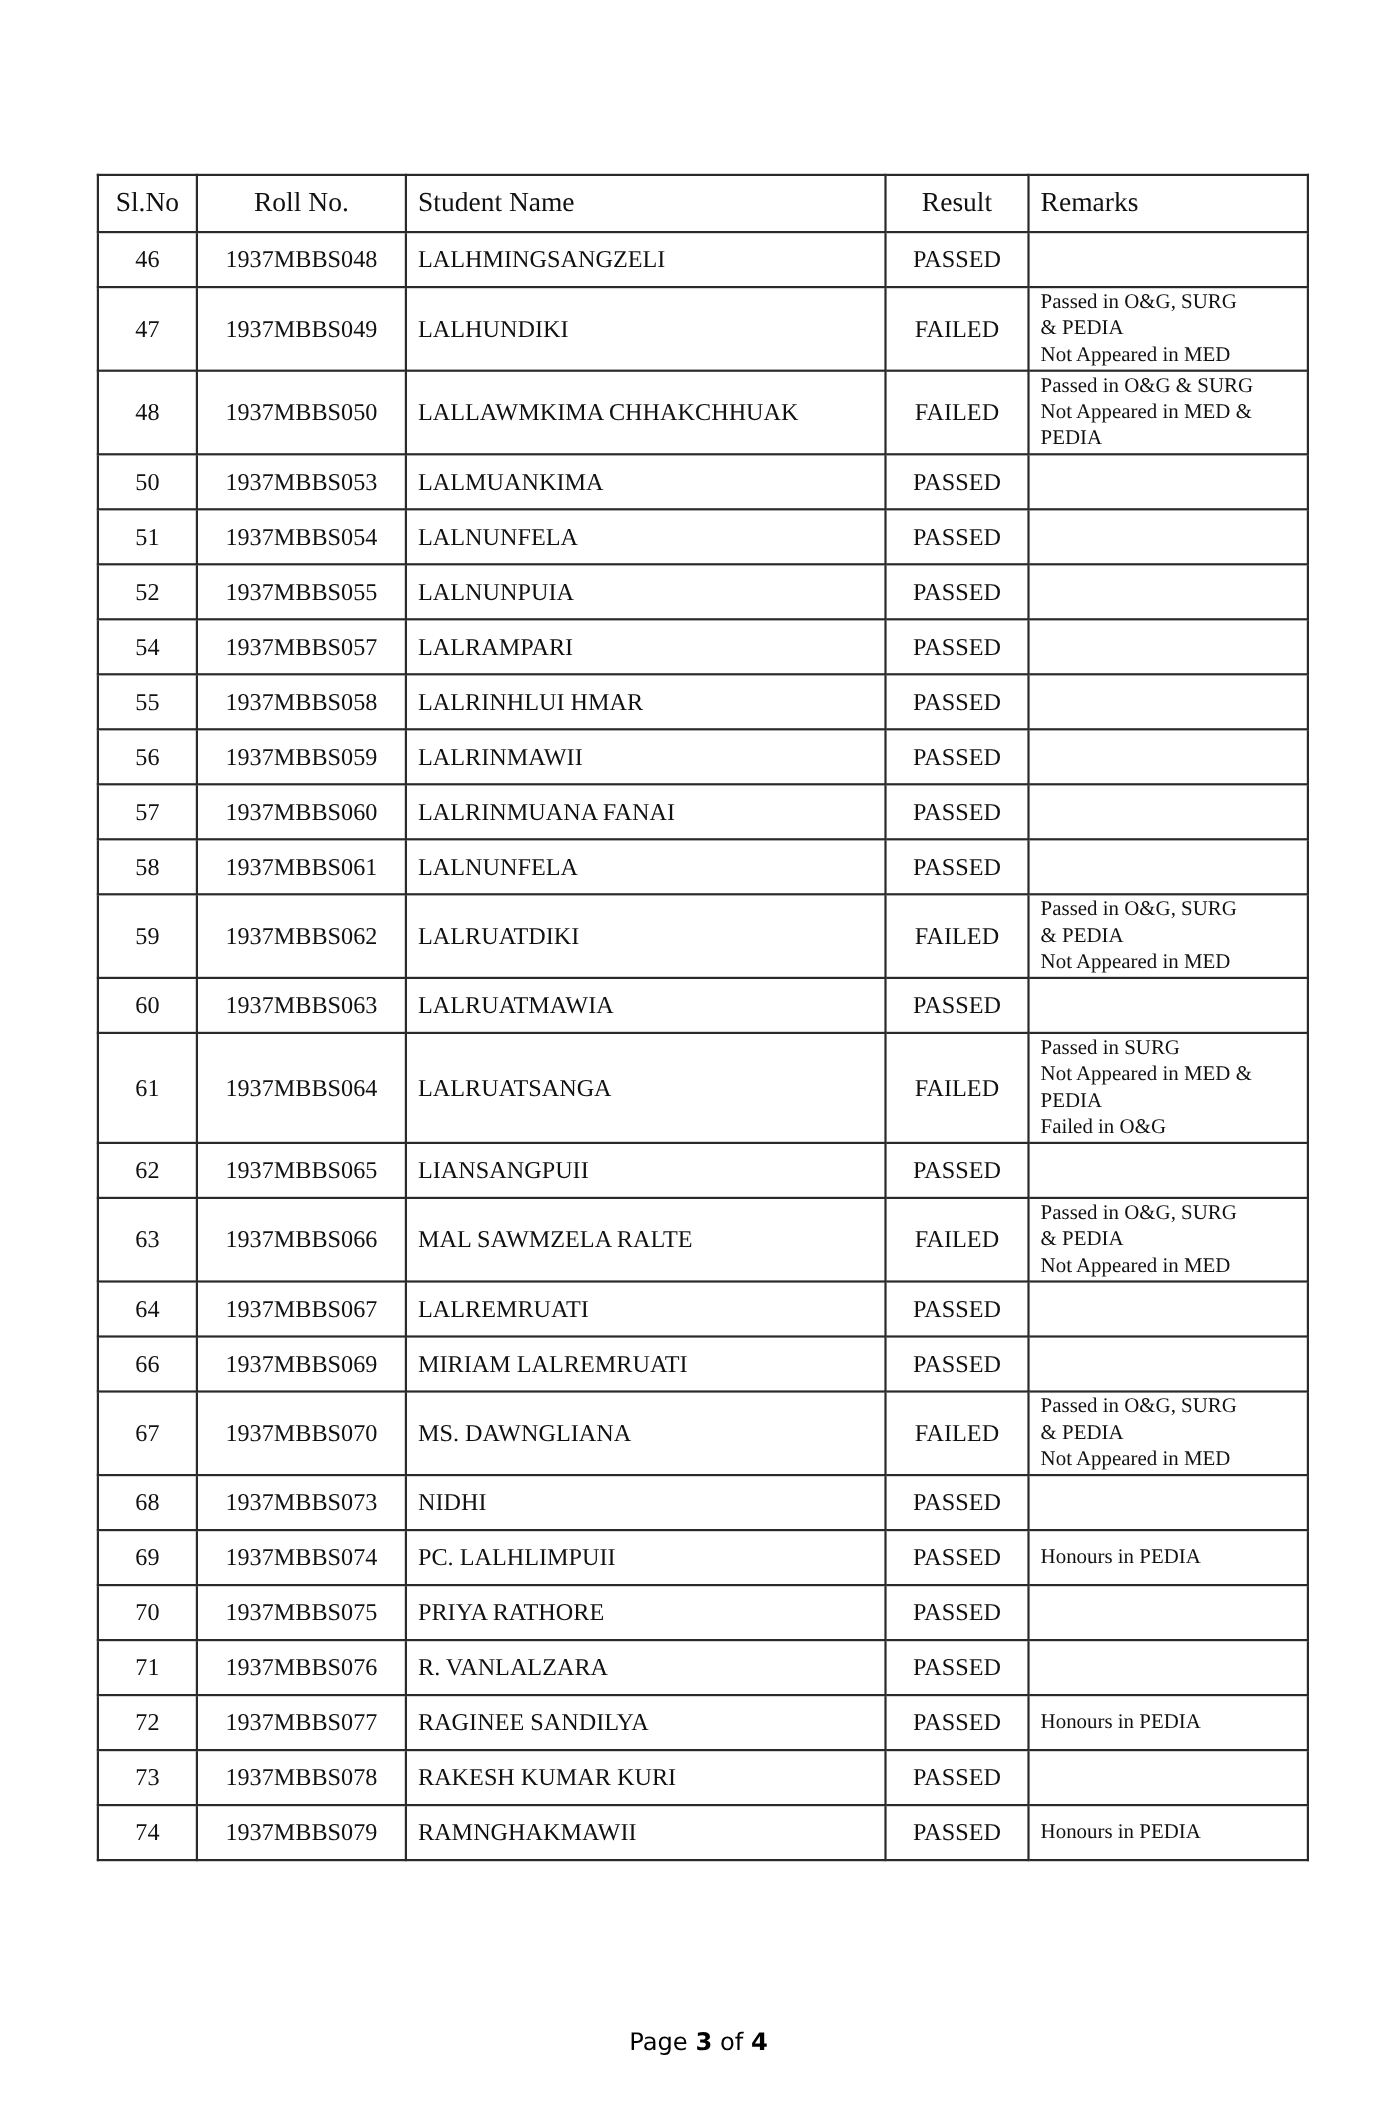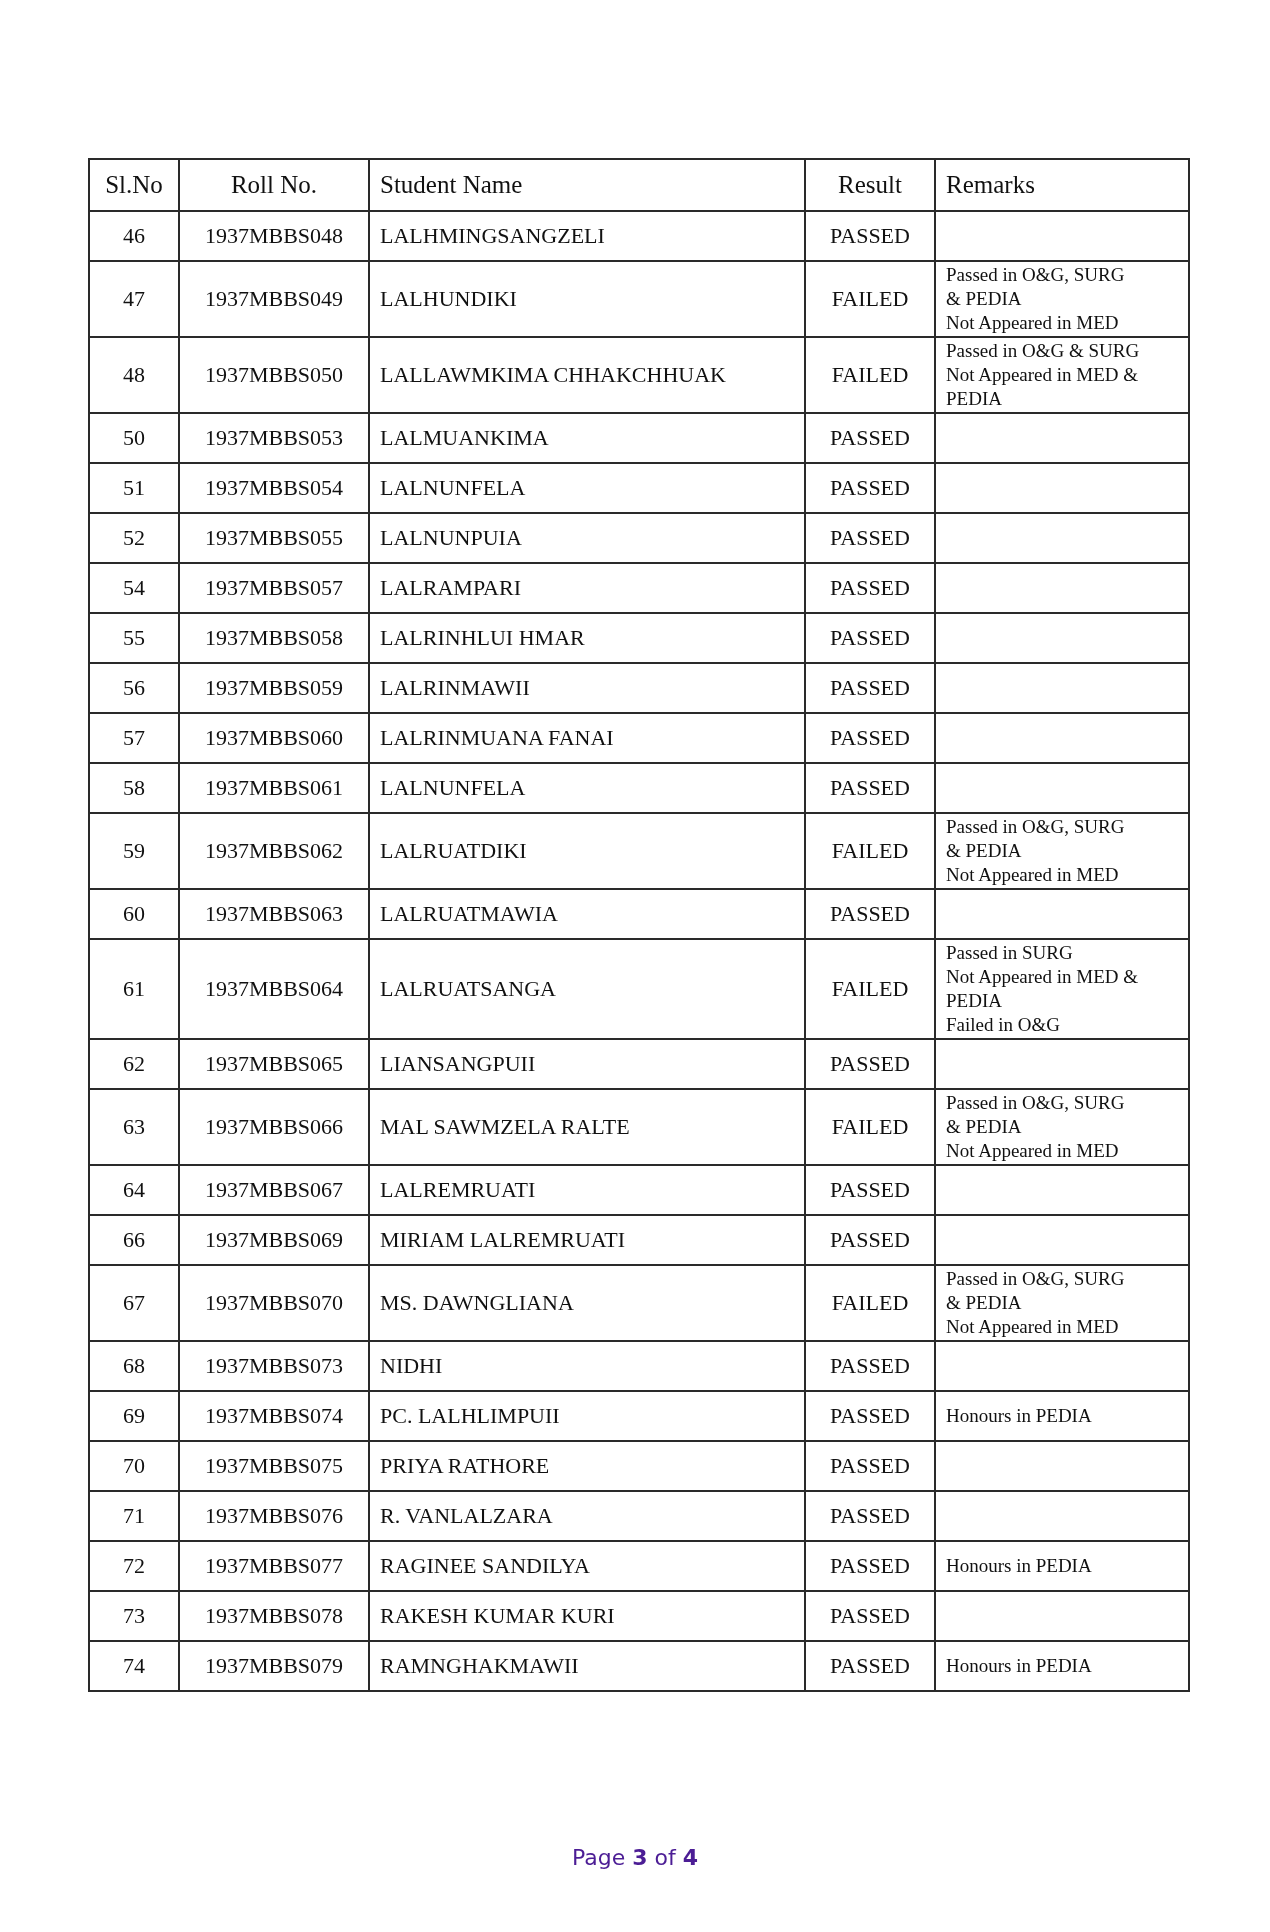--- a/index.html
+++ b/index.html
@@ -20,21 +20,21 @@
   .c-roll { width: 168px; text-align: center; }
   .c-name { text-align: left; }
   .c-result { width: 108px; text-align: center; }
   .c-rem { width: 232px; text-align: left; font-size: 19px; line-height: 24px; }
   th.c-rem { font-size: 23px; }
   tr.tall td { height: 74px; }
   tr.xtall td { height: 98px; }
   .rem-line { display: block; white-space: nowrap; }
   .footer {
     position: absolute; left: 0; width: 1270px; top: 1845px; text-align: center;
-    font-family: "DejaVu Sans", "Liberation Sans", sans-serif; font-size: 22px; color: #4c1d95;
+    font-family: "DejaVu Sans", "Liberation Sans", sans-serif; font-size: 22px; color: #000000;
   }
   .footer b { font-weight: bold; }
 </style>
 </head>
 <body>
 
 <div class="page">
   <table class="results">
     <thead>
       <tr>

